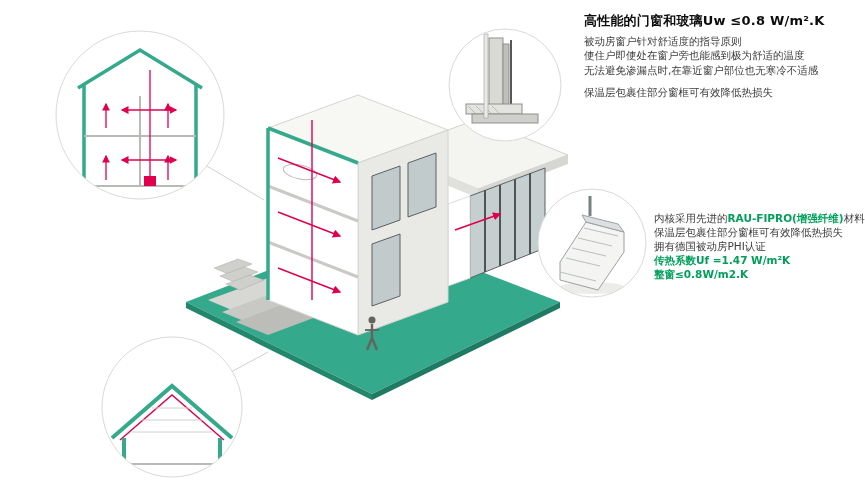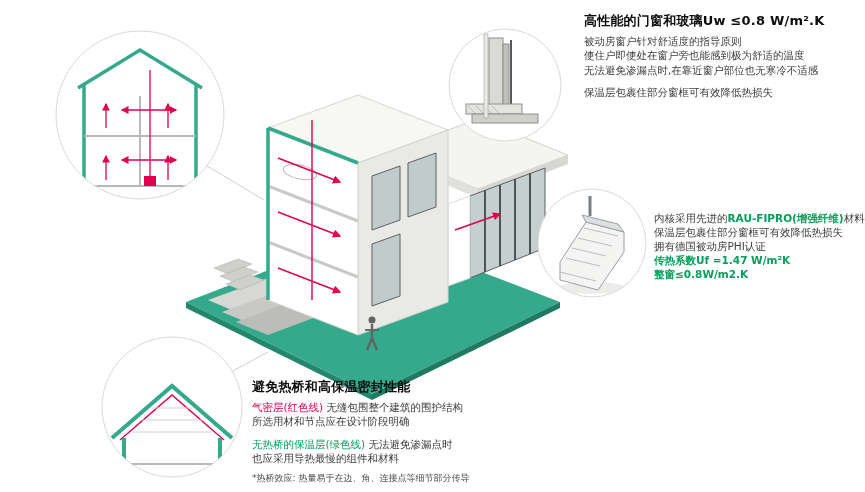--- a/index.html
+++ b/index.html
@@ -197,23 +197,14 @@
   </div>
 
   <div class="tb" style="left:654px;top:211px">
     <div class="ln"><span>内核采用先进的</span><span class="greenb">RAU-FIPRO(增强纤维)</span><span>材料</span></div>
     <div class="ln">保温层包裹住部分窗框可有效降低热损失</div>
     <div class="ln">拥有德国被动房PHI认证</div>
     <div class="ln greenb">传热系数Uf =1.47 W/m²K</div>
     <div class="ln greenb">整窗≤0.8W/m2.K</div>
   </div>
 
-  <div class="tb" style="left:252px;top:378px">
-    <div class="title">避免热桥和高保温密封性能</div>
-    <div class="ln"><span class="red">气密层(红色线)</span><span> 无缝包围整个建筑的围护结构</span></div>
-    <div class="ln">所选用材和节点应在设计阶段明确</div>
-    <div class="gap"></div>
-    <div class="ln"><span class="green">无热桥的保温层(绿色线)</span><span> 无法避免渗漏点时</span></div>
-    <div class="ln">也应采用导热最慢的组件和材料</div>
-    <div class="note">*热桥效应: 热量易于在边、角、连接点等细节部分传导</div>
-  </div>
 
 </div>
 
 </body></html>

